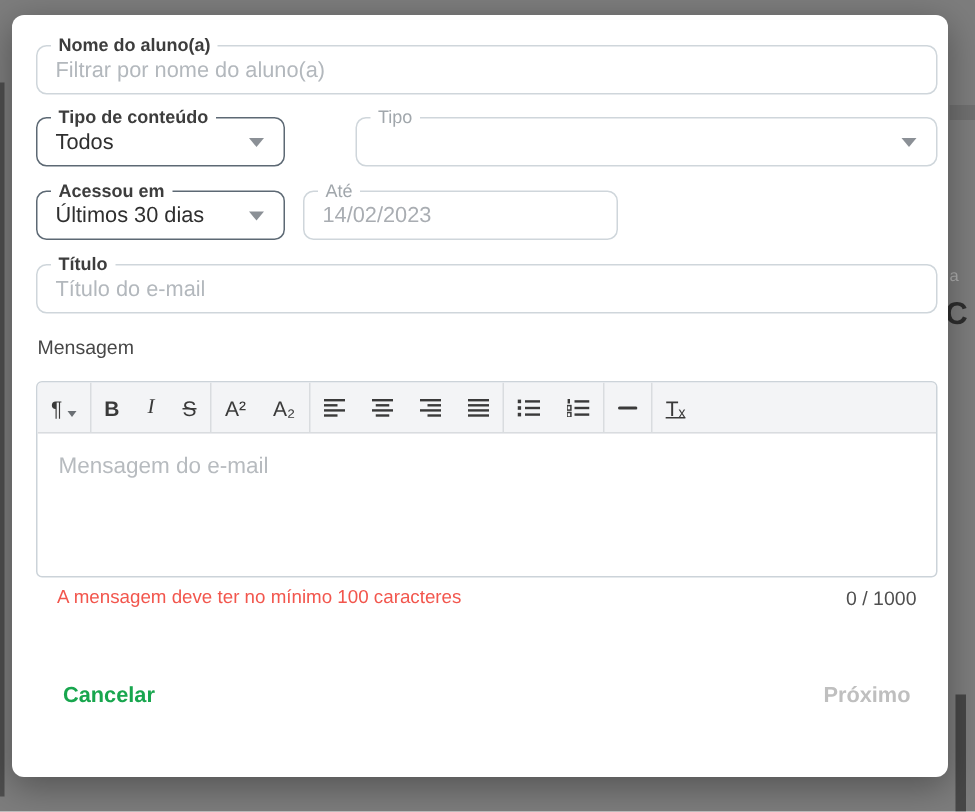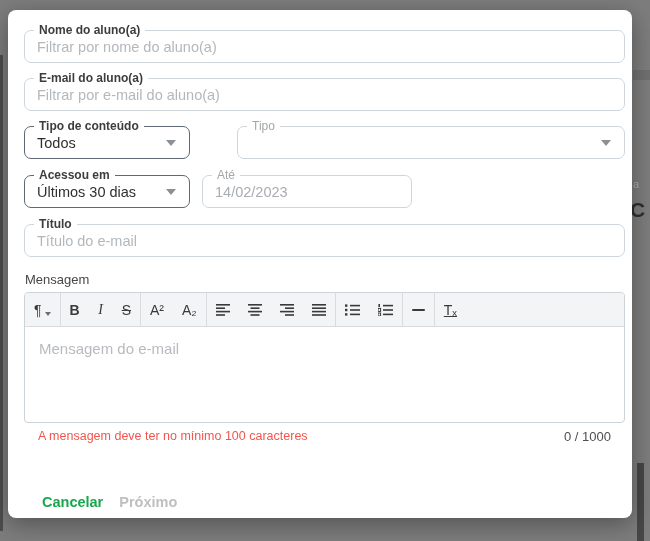--- a/index.html
+++ b/index.html
@@ -44,21 +44,21 @@
   .caret{
     width:0;height:0;margin-right:13px;
     border-left:5px solid transparent;border-right:5px solid transparent;
     border-top:6px solid #8b9096;
   }
   .stack{margin-bottom:15px;}
   .row{display:grid;gap:12px;margin-bottom:16px;}
   .row1{grid-template-columns:166px 1fr;gap:47px;}
   .row2{grid-template-columns:166px 210px 1fr;}
   
-  .msg-label{font-size:13px;color:#474747;margin:0 0 5px 1px;}
+  .msg-label{font-size:13px;color:#474747;margin:0 0 15px 1px;}
   .editor{border:1px solid #ccd3d9;border-radius:4px;overflow:hidden;background:#fff;}
   .toolbar{
     display:flex;align-items:stretch;height:33px;background:#f3f4f6;
     border-bottom:1px solid #d9dcdf;
   }
   .tbtn{
     border:0;background:transparent;min-width:24px;padding:0 9px;margin:0;
     display:flex;align-items:center;justify-content:center;cursor:pointer;
     font-family:inherit;font-size:14px;color:#3a3a3a;
   }
@@ -75,21 +75,21 @@
   .tbtn svg{display:block;}
   .edit-area{
     min-height:95px;padding:13px 14px;box-sizing:border-box;
     font-size:15px;color:#b7bbbf;outline:none;
   }
   .meta-row{display:flex;justify-content:space-between;align-items:flex-start;margin-top:6px;}
   .error-text{font-size:12.5px;color:#f2564d;margin-left:14px;}
   .counter{font-size:13px;color:#4f4f4f;margin-right:14px;}
   
   .footer{
-    display:flex;align-items:center;
+    display:flex;justify-content:space-between;align-items:center;
     margin-top:46px;padding:0 10px 0 10px;
   }
   .btn-cancel{
     border:0;background:transparent;padding:4px 8px;cursor:pointer;
     font-family:inherit;font-size:14.5px;font-weight:bold;color:#18a64e;
   }
   .btn-next{
     border:0;background:transparent;padding:4px 8px;cursor:default;
     font-family:inherit;font-size:14.5px;font-weight:600;color:#bfbfbf;
   }
@@ -103,24 +103,20 @@
 <div class="artifact frag-c">C</div>
 <div class="artifact strip-right-bottom"></div>
 
 <div class="modal">
 
   <div class="ofield stack">
     <label>Nome do aluno(a)</label>
     <input type="text" placeholder="Filtrar por nome do aluno(a)" style="">
   </div>
 
-  <div class="ofield stack">
-    <label>E-mail do aluno(a)</label>
-    <input type="text" placeholder="Filtrar por e-mail do aluno(a)" style="">
-  </div>
 
   <div class="row row1">
     <div class="ofield select strong">
       <label>Tipo de conteúdo</label>
       <span class="value">Todos</span>
       <span class="caret"></span>
     </div>
     <div class="ofield select muted">
       <label>Tipo</label>
       <span class="value"></span>

